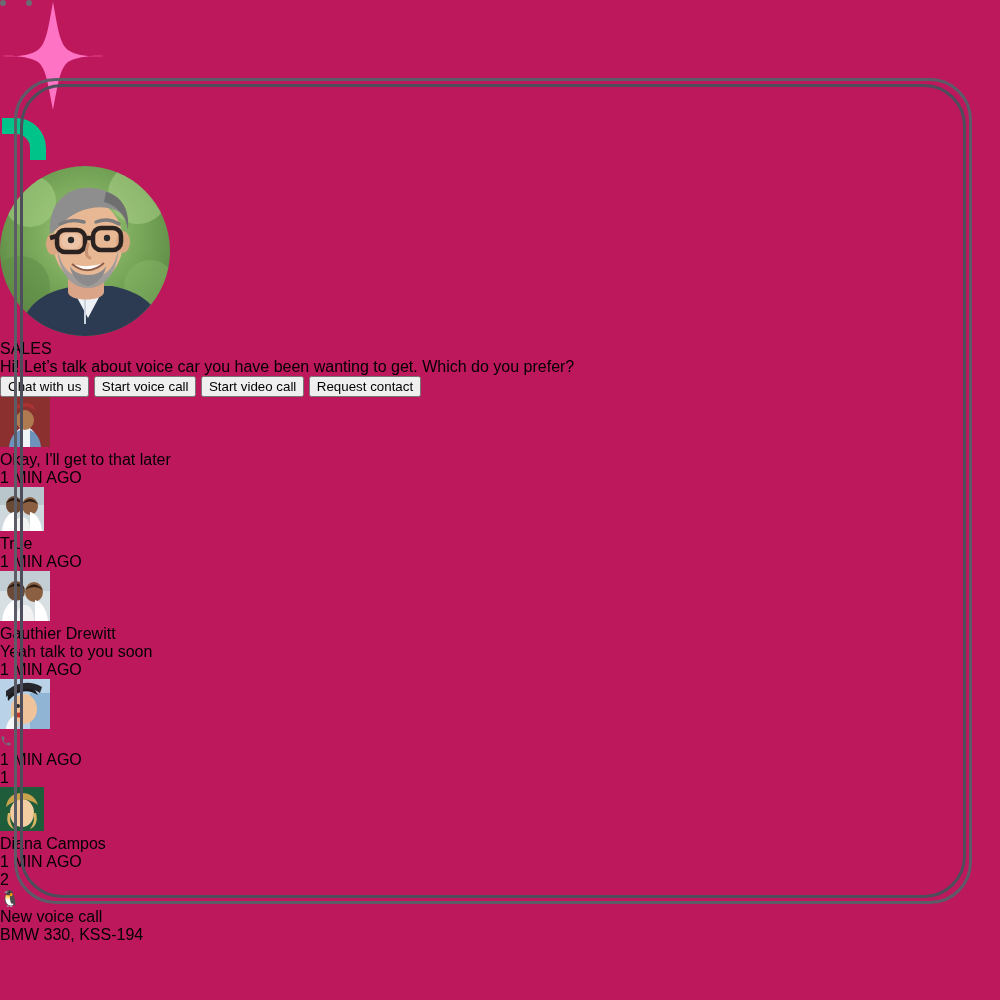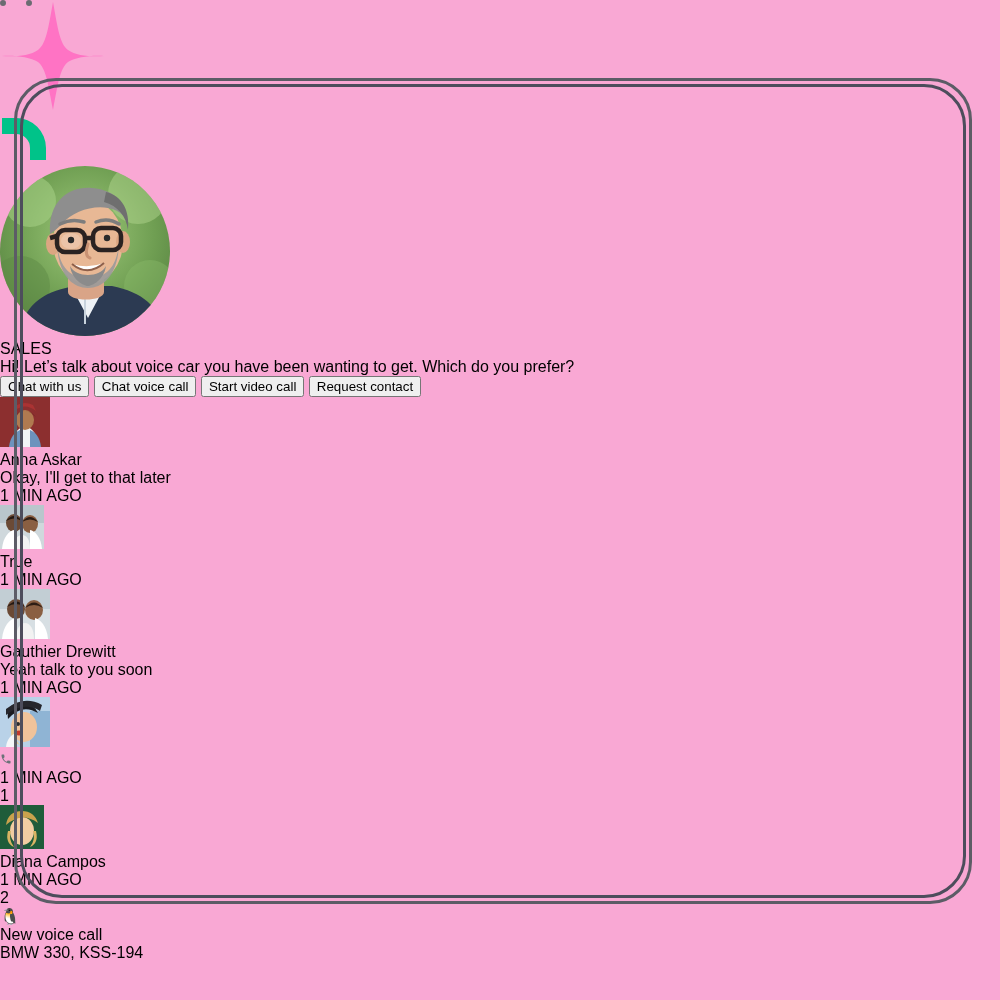--- a/index.html
+++ b/index.html
@@ -1,18 +1,18 @@
 <!DOCTYPE html>
 <html><head>
 <meta charset="utf-8">
 <style>
   html,body{margin:0;padding:0;background:#000;}
   body{width:1000px;height:1000px;overflow:hidden;
        font-family:"Liberation Sans","DejaVu Sans",sans-serif;}
-  .stage{position:relative;width:1000px;height:1000px;background:#f9a8d4;}
+  .stage{position:relative;width:1000px;height:1000px;background:#be185d;}
 
   
   .frame-layer{position:absolute;border-radius:42px;border:3px solid #6b6b72;box-sizing:border-box;}
   .frame-l1{left:14px;  top:78px;  width:958px; height:826px; border-color:#5c5c66;}
   .frame-l2{left:20px;  top:84px;  width:946px; height:814px; border-color:#4d4d5c;}
   .frame-l3{left:26px;  top":0;}
   .frame-l3{left:26px;  top:90px;  width:934px; height:802px; border-color:#3f3f55;}
   .frame-l4{left:31px;  top:95px;  width:924px; height:792px; border-color:#2f2f52;}
 
   /* mask the frame bottom band so outlines appear stepped around list */
@@ -179,21 +179,21 @@
             <path d="M72 98 q16 13 32 -1" stroke="#8d5f4a" stroke-width="2" fill="none"></path>
           </g>
         </svg>
       </div>
 
       <div class="rightcol">
         <div class="eyebrow">SALES</div>
         <div class="headline">Hi! Let’s talk about voice car you have been wanting to get. Which do you prefer?</div>
 
         <button class="btn">Chat with us</button>
-        <button class="btn primary">Chat voice call</button>
+        <button class="btn primary">Start voice call</button>
         <button class="btn">Start video call</button>
         <button class="btn">Request contact</button>
       </div>
     </div>
   </div>
 
   <div class="chatlist">
     <div class="row">
       <div class="av-wrap">
         <div class="av">
@@ -203,21 +203,20 @@
             <path d="M9 50 c1-10 6-15 11-17 l0 17z" fill="#6d93bd"></path>
             <path d="M41 50 c-1-10-6-15-11-17 l0 17z" fill="#6d93bd"></path>
             <ellipse cx="25" cy="23" rx="9" ry="10" fill="#b07a50"></ellipse>
             <path d="M14 20 q11-12 22 0 q-5-6-11-6 q-6 0-11 6z" fill="#2b1c12"></path>
             <path d="M14 14 q11-9 22 0 l-3-6 q-8-4-16 0z" fill="#a33"></path>
           </svg>
         </div>
         <span class="online"></span>
       </div>
       <div class="rtext">
-        <div class="rname">Anna Askar</div>
         <div class="rmsg">Okay, I'll get to that later</div>
       </div>
       <div class="rright">
         <div class="rtime">1 MIN AGO</div>
       </div>
     </div>
 
     <div class="row">
       <div class="av-wrap">
         <div class="av ring">

